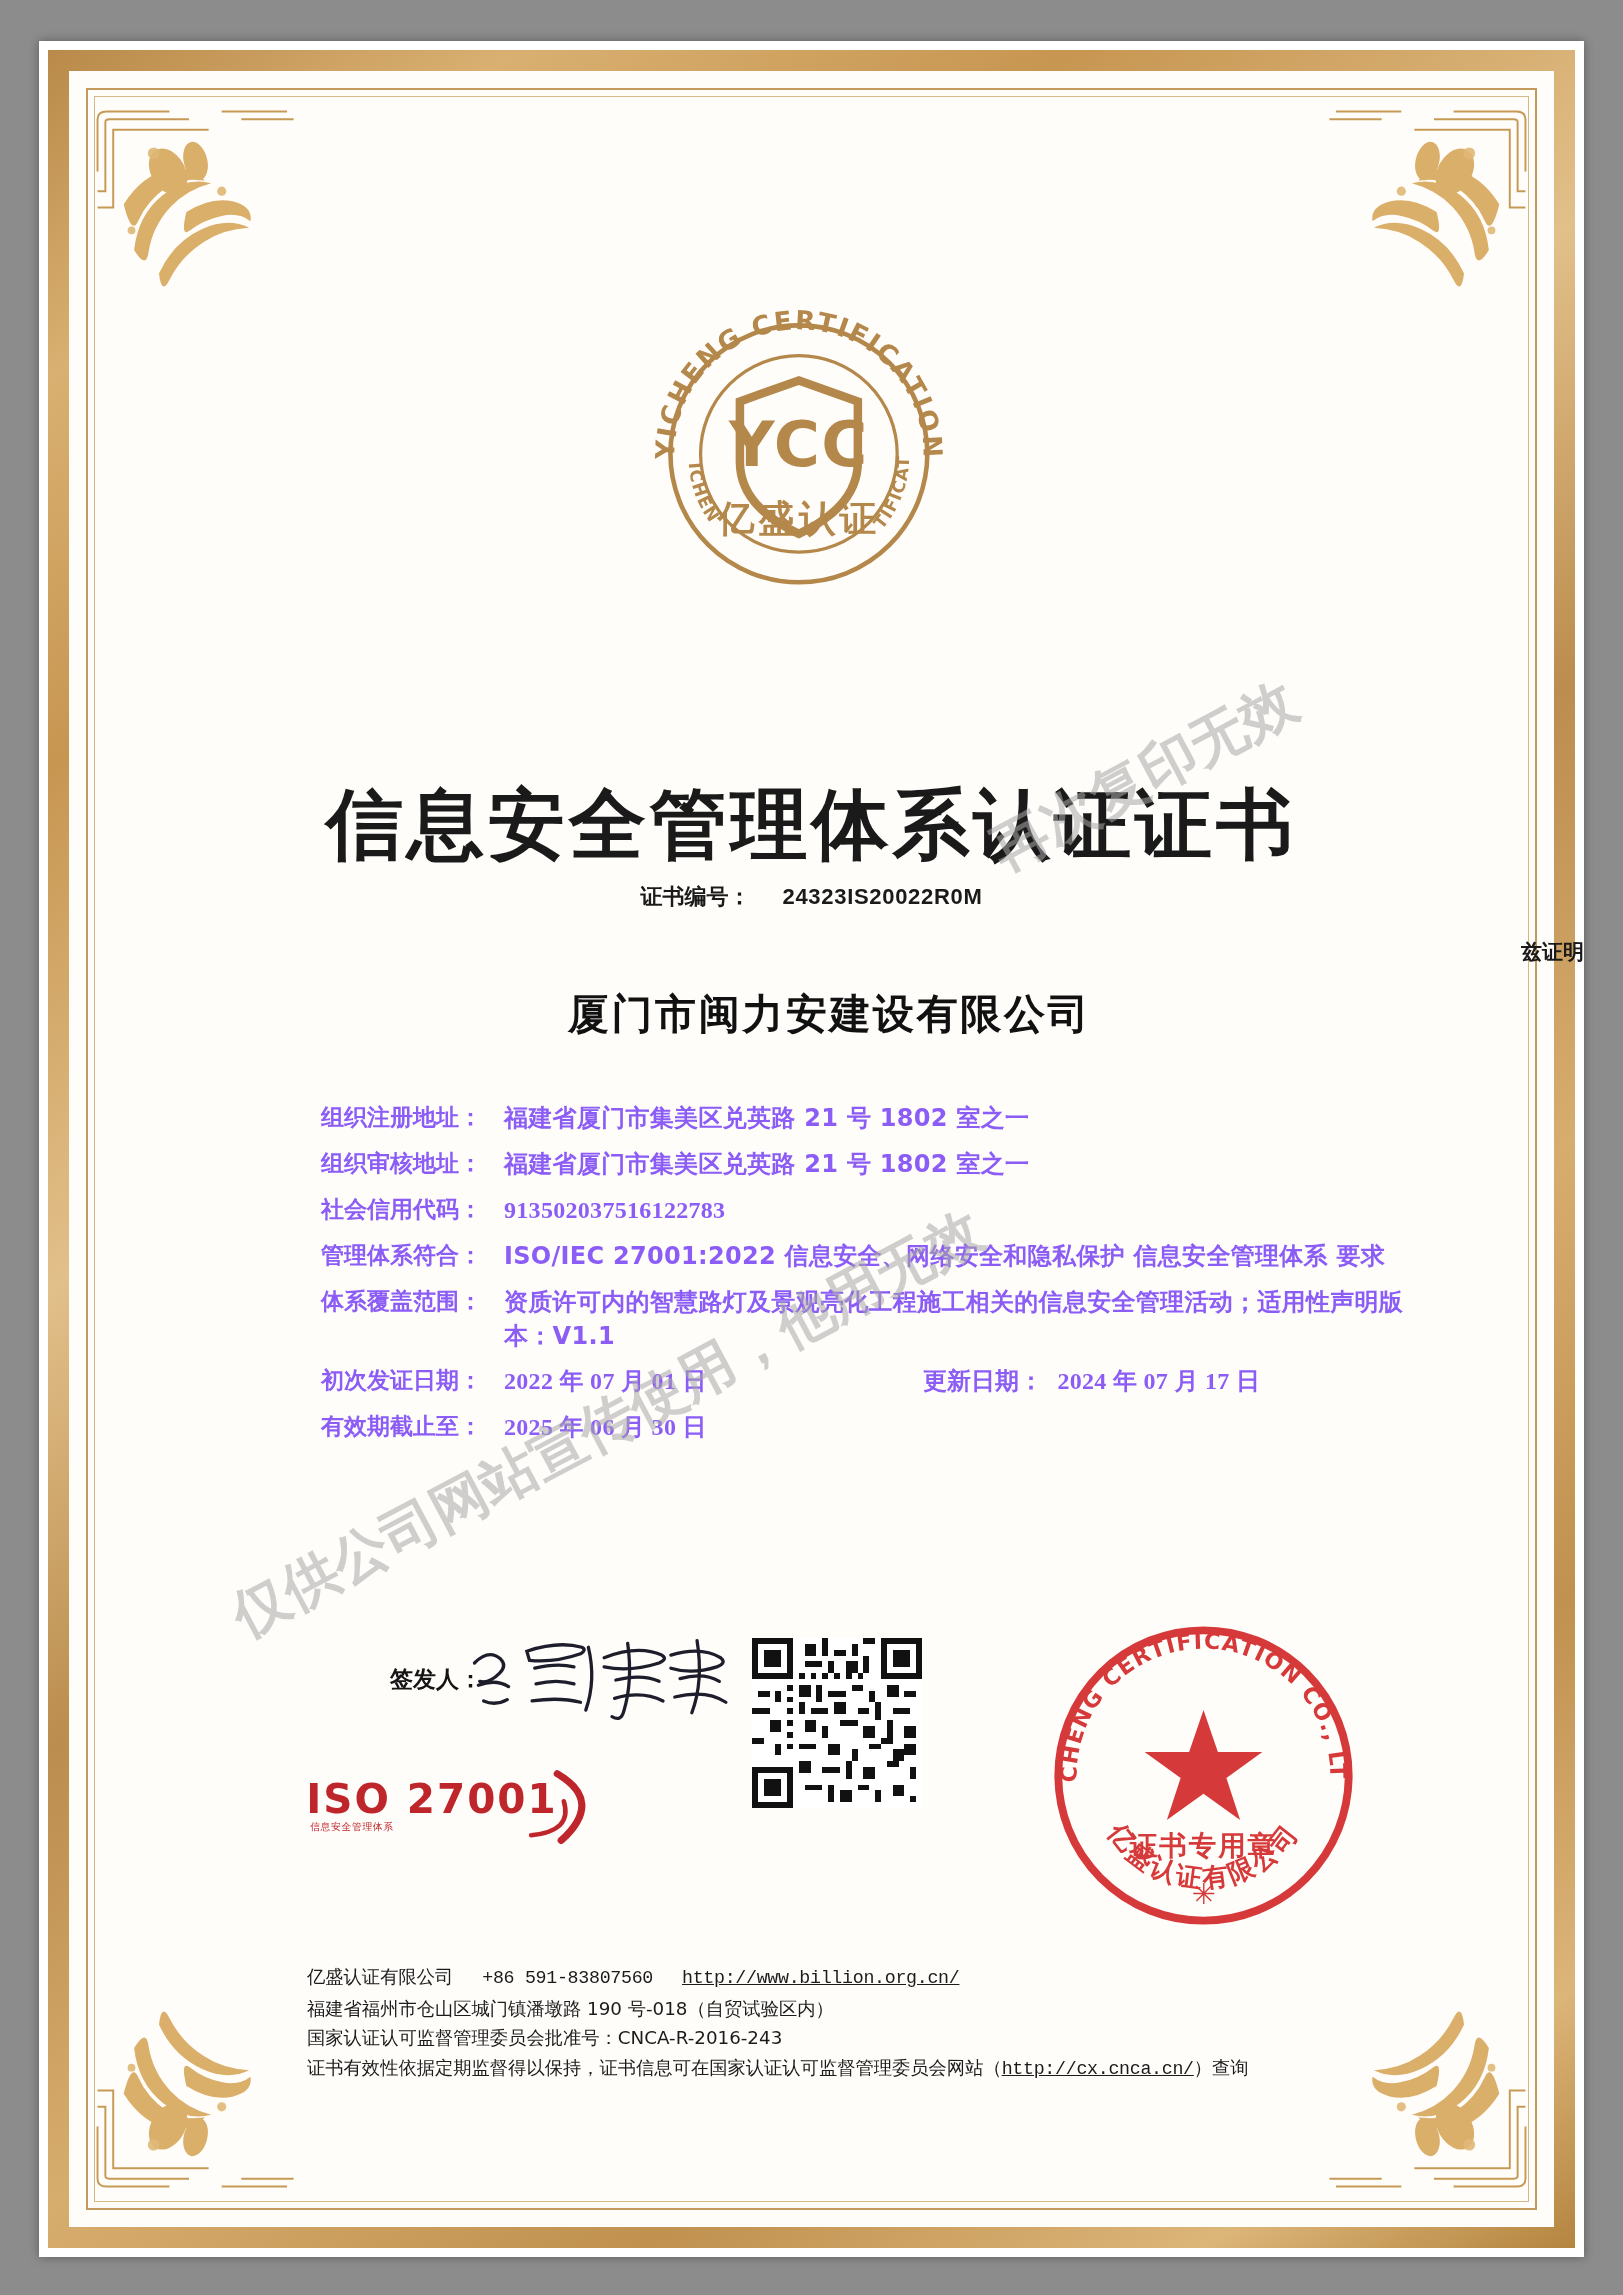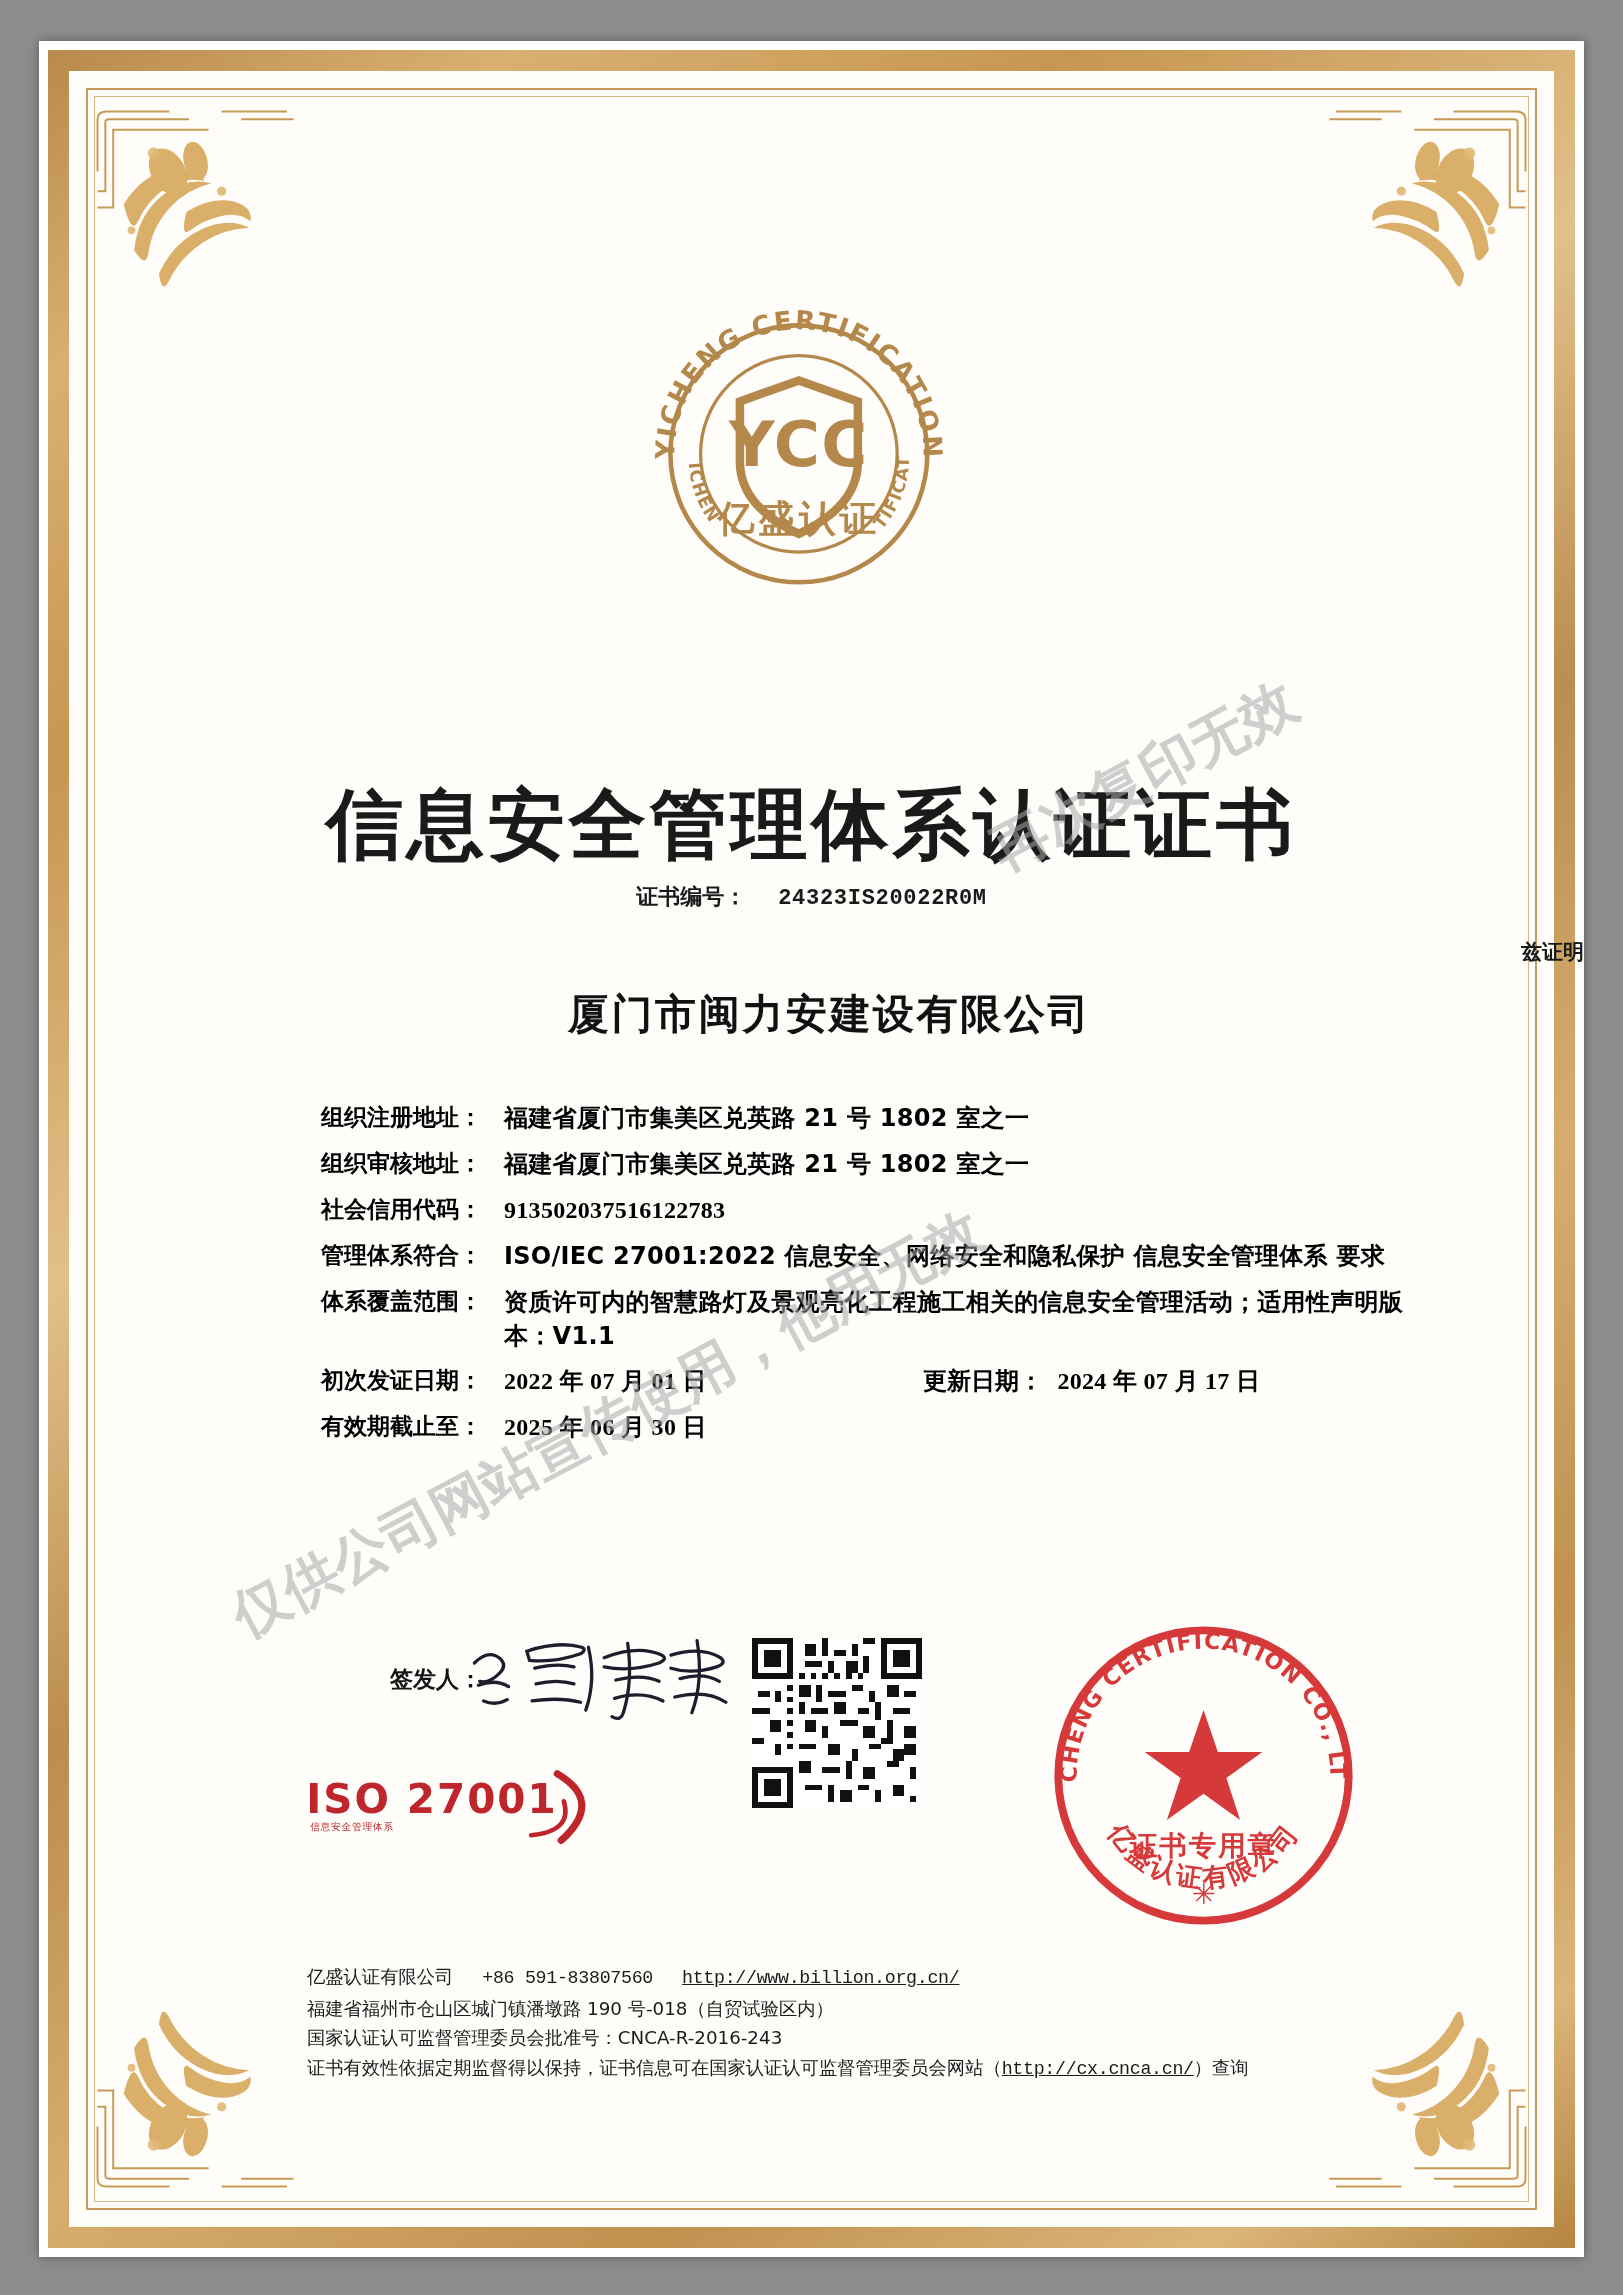--- a/index.html
+++ b/index.html
@@ -104,21 +104,21 @@
     position: absolute;
     left: 0; right: 0;
     top: 841px;
     text-align: center;
     font-size: 22px;
     color: #1a1a1a;
     font-weight: bold;
     font-family: "Liberation Serif", serif;
   }
   #cert-no .label { font-weight: bold; }
-  #cert-no .value { font-family: Liberation Mono, monospace; letter-spacing: 0.7px; margin-left: 32px; }
+  #cert-no .value { font-family: Liberation Sans, sans-serif; letter-spacing: 0.7px; margin-left: 32px; }
   #hereby {
     position: absolute;
     left: 0; right: 0;
     top: 897px;
     text-align: right;
     font-size: 21px;
     color: #1a1a1a;
     font-weight: bold;
   }
   #company {
@@ -140,21 +140,21 @@
     left: 249px;
     top: 1060px;
     width: 1126px;
   }
   .frow {
     display: flex;
     align-items: flex-start;
     margin-bottom: 11.8px;
     font-size: 24px;
     line-height: 1.42;
-    color: #000000;
+    color: #8b5cf6;
   }
   .flabel {
     width: 216px;
     flex: 0 0 216px;
     text-align: right;
     padding-right: 22px;
     font-weight: bold;
     font-family: "DejaVu Sans", sans-serif;
     font-size: 23px;
     box-sizing: border-box;

